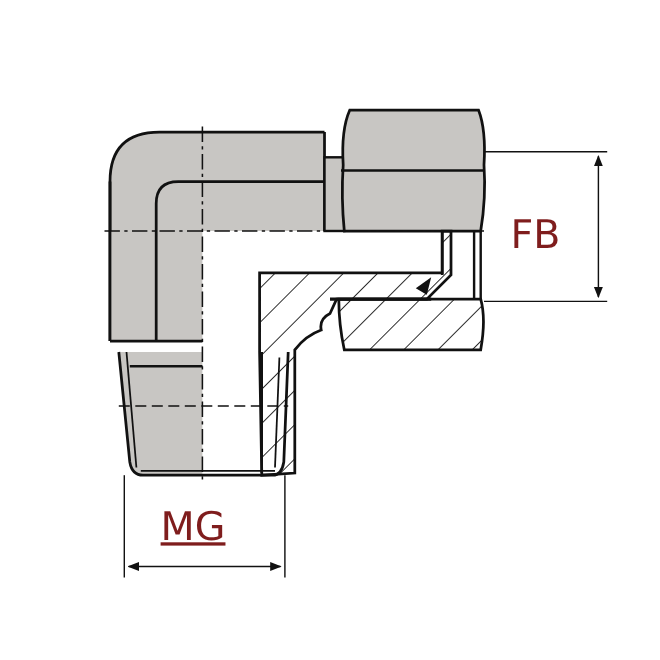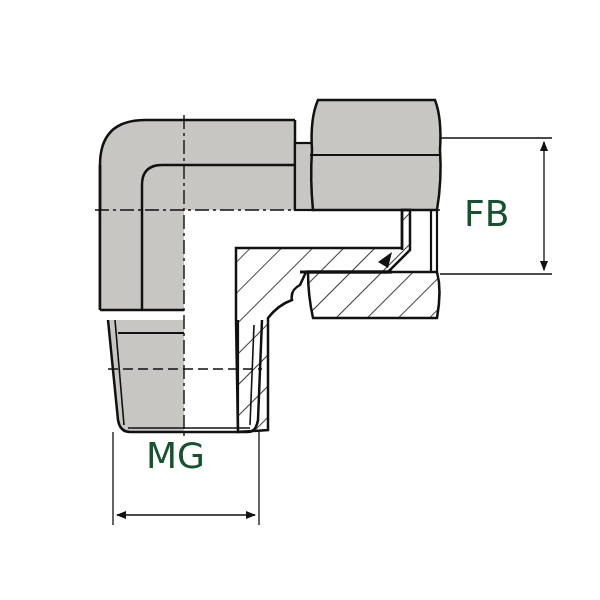--- a/index.html
+++ b/index.html
@@ -2,26 +2,26 @@
 <html><head>
   <meta charset="utf-8">
   <style>
     html, body { margin: 0; padding: 0; background: #ffffff; }
     body { width: 600px; height: 600px; overflow: hidden; position: relative; }
     #canvas { position: absolute; left: 0; top: 0; width: 600px; height: 600px; }
     .dim-label {
       position: absolute;
       font-family: "DejaVu Sans", sans-serif;
       font-size: 36px;
-      color: #14532d;
+      color: #7f1d1d;
       line-height: 1;
       letter-spacing: 0px;
     }
     #label-fb { left: 464px; top: 196px; }
-    #label-mg { left: 146px; top: 438px; }
+    #label-mg { left: 146px; top: 462px; text-decoration: underline; }
   </style>
 </head>
 <body>
 
 <svg id="canvas" viewBox="0 0 600 600" xmlns="http://www.w3.org/2000/svg">
   <defs>
     <pattern id="hatch" patternUnits="userSpaceOnUse" width="22" height="22" patternTransform="rotate(45)">
       <line x1="0" y1="0" x2="0" y2="22" stroke="#111" stroke-width="1.6"></line>
     </pattern>
     <pattern id="hatch2" patternUnits="userSpaceOnUse" width="26" height="26" patternTransform="rotate(-45)">

